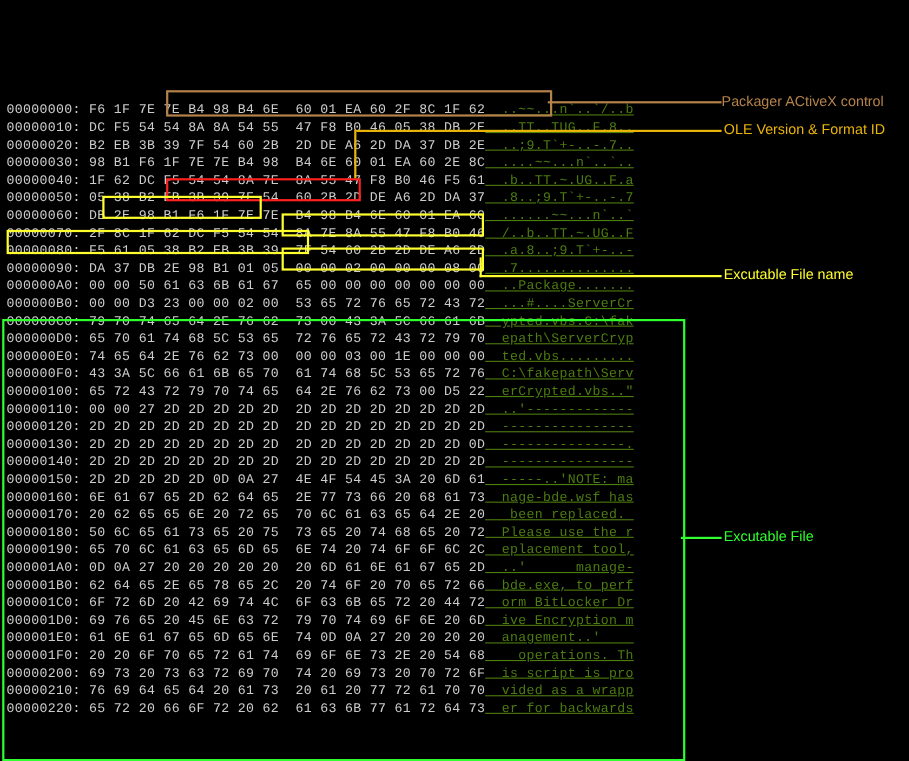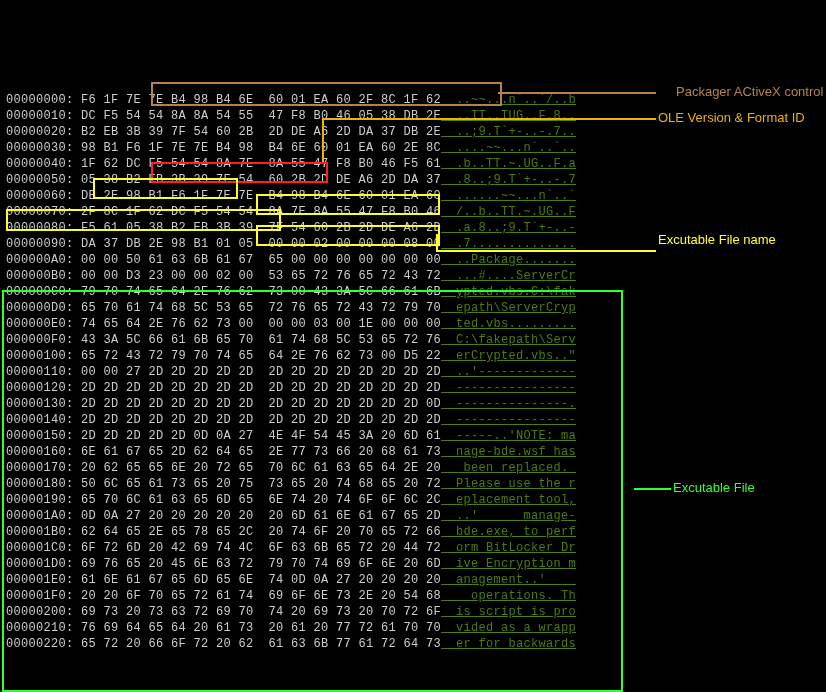--- a/index.html
+++ b/index.html
@@ -41,21 +41,21 @@
   .anno {
     position: absolute;
     font-family: 'Segoe UI', Arial, sans-serif;
     font-size: 13px;
     font-weight: 400;
     pointer-events: none;
   }
   .anno-brown  { color: #b5834a; }
   .anno-red    { color: #eab308; }
   .anno-yellow { color: #ffff30; }
-  .anno-green  { color: #30ff30; margin-left: 15px; }
+  .anno-green  { color: #30ff30; }
 
   .line {
     position: absolute;
     background: currentColor;
     pointer-events: none;
   }
 </style>
 </head>
 <body>
 
@@ -72,23 +72,23 @@
 
 <div class="box box-yellow" style="left:93px; top:178px; width:141px; height:17px;"></div>
 
 <div class="box box-yellow" style="left:256px; top:194px; width:180px; height:17px;"></div>
 <div class="box box-yellow" style="left:6px; top:209px; width:271px; height:18px;"></div>
 <div class="box box-yellow" style="left:256px; top:225px; width:180px; height:17px;"></div>
 
 <div class="box box-green" style="left:2px; top:290px; width:617px; height:398px;"></div>
 
 
-<div class="anno anno-brown" style="left:656px; top:84px;margin-left:20px;">Packager ACtiveX control</div>
+<div class="anno anno-brown" style="left:656px; top:84px;">Packager ACtiveX control</div>
 <div class="anno anno-red" style="left:658px; top:110px;">OLE Version &amp; Format ID</div>
-<div class="anno anno-yellow" style="left:658px; top:232px;">Excutable File name</div>
+<div class="anno anno-yellow" style="left:658px; top:242px;">Excutable File name</div>
 <div class="anno anno-green" style="left:658px; top:480px;">Excutable File</div>
 
 
 <div class="line anno-brown" style="left:498px; top:92px; width:158px; height:2px;"></div>
 <div class="line anno-red" style="left:324px; top:118px; width:332px; height:2px;"></div>
 <div class="line anno-red" style="left:322px; top:118px; width:2px; height:44px;"></div>
 <div class="line anno-yellow" style="left:436px; top:250px; width:220px; height:2px;"></div>
 <div class="line anno-yellow" style="left:436px; top:234px; width:2px; height:18px;"></div>
 <div class="line anno-green" style="left:619px; top:488px; width:37px; height:2px;"></div>
 

